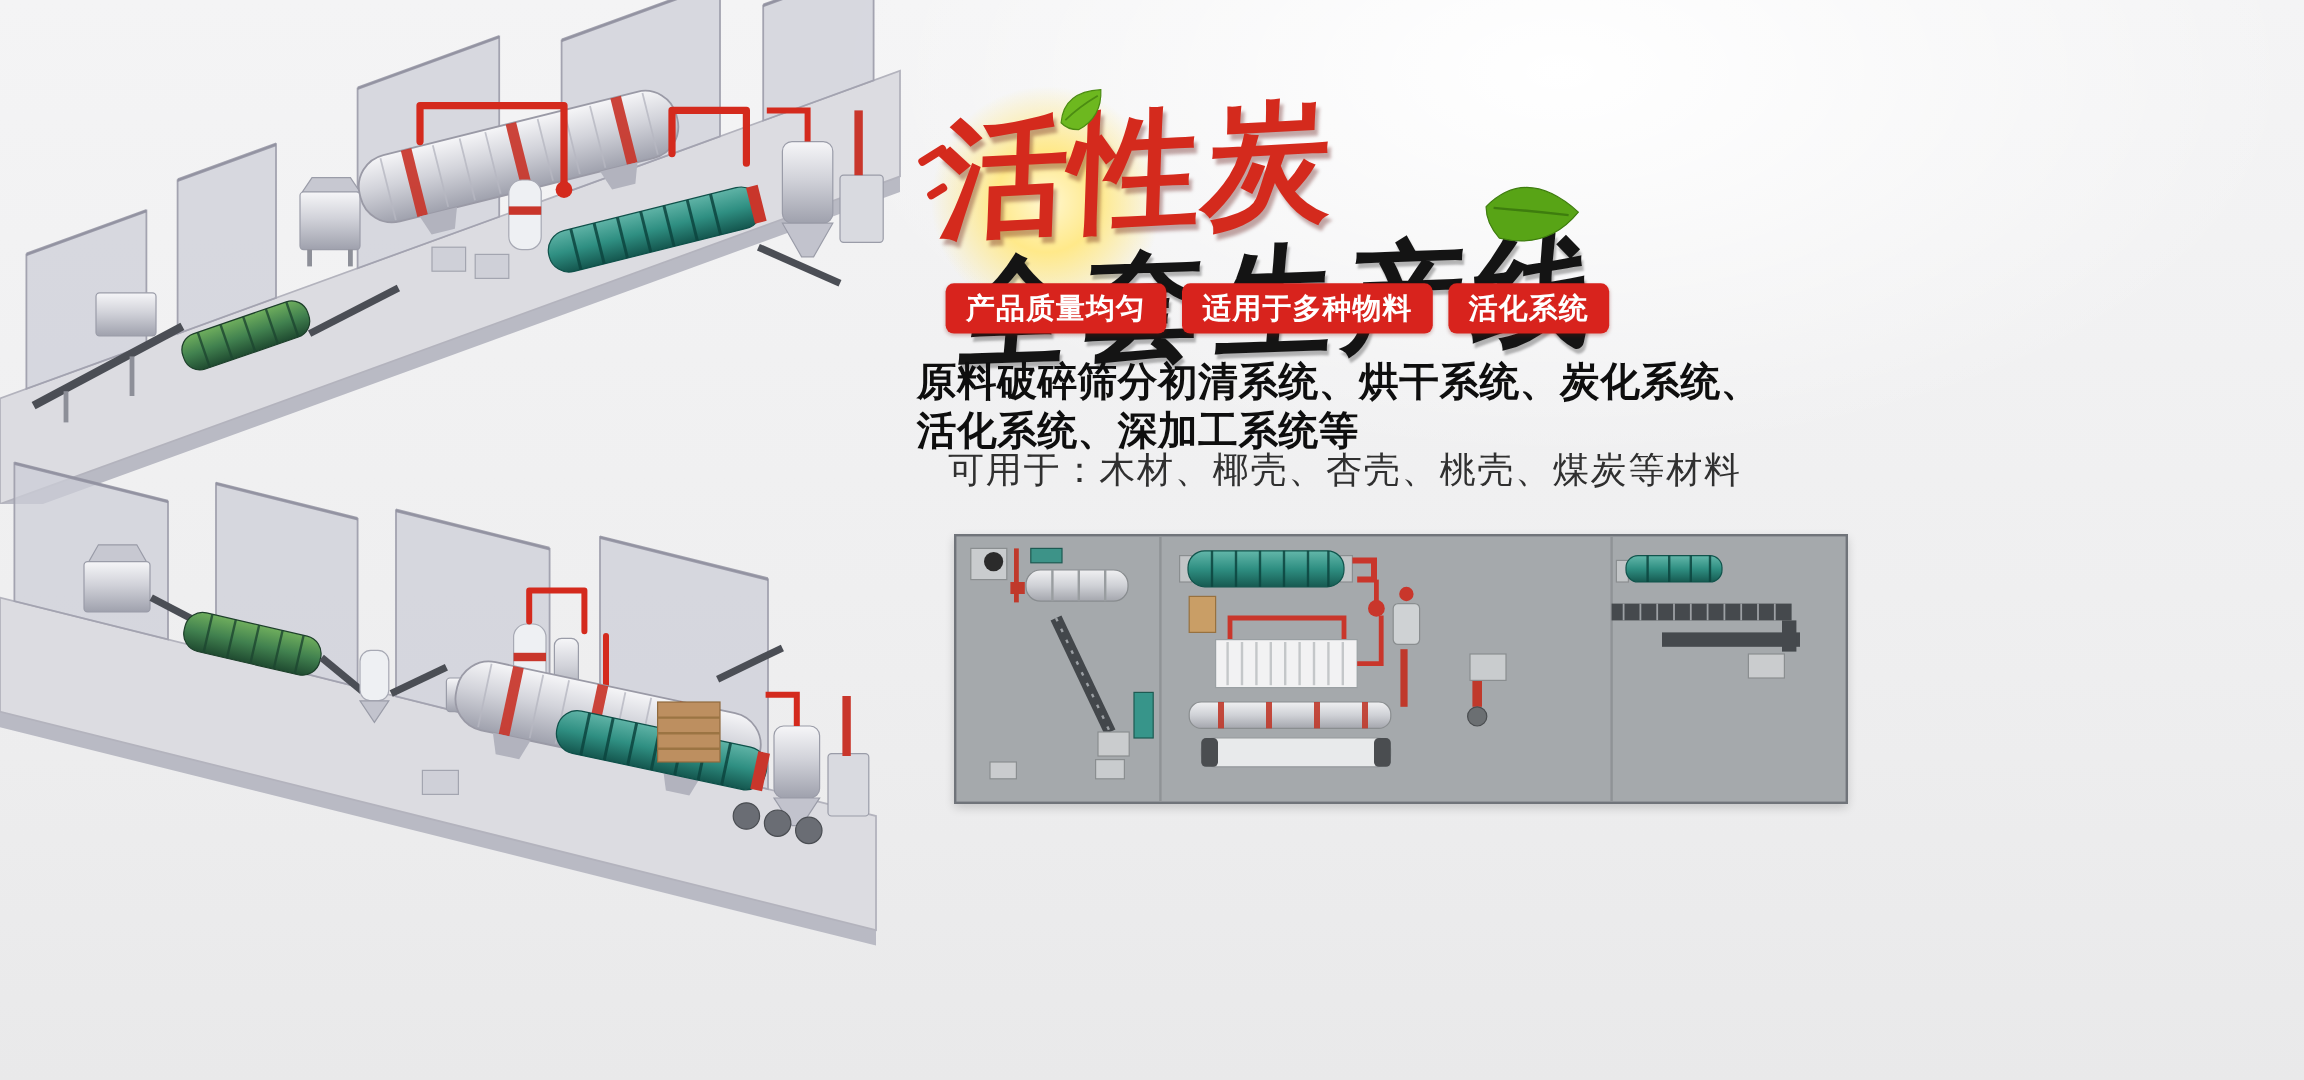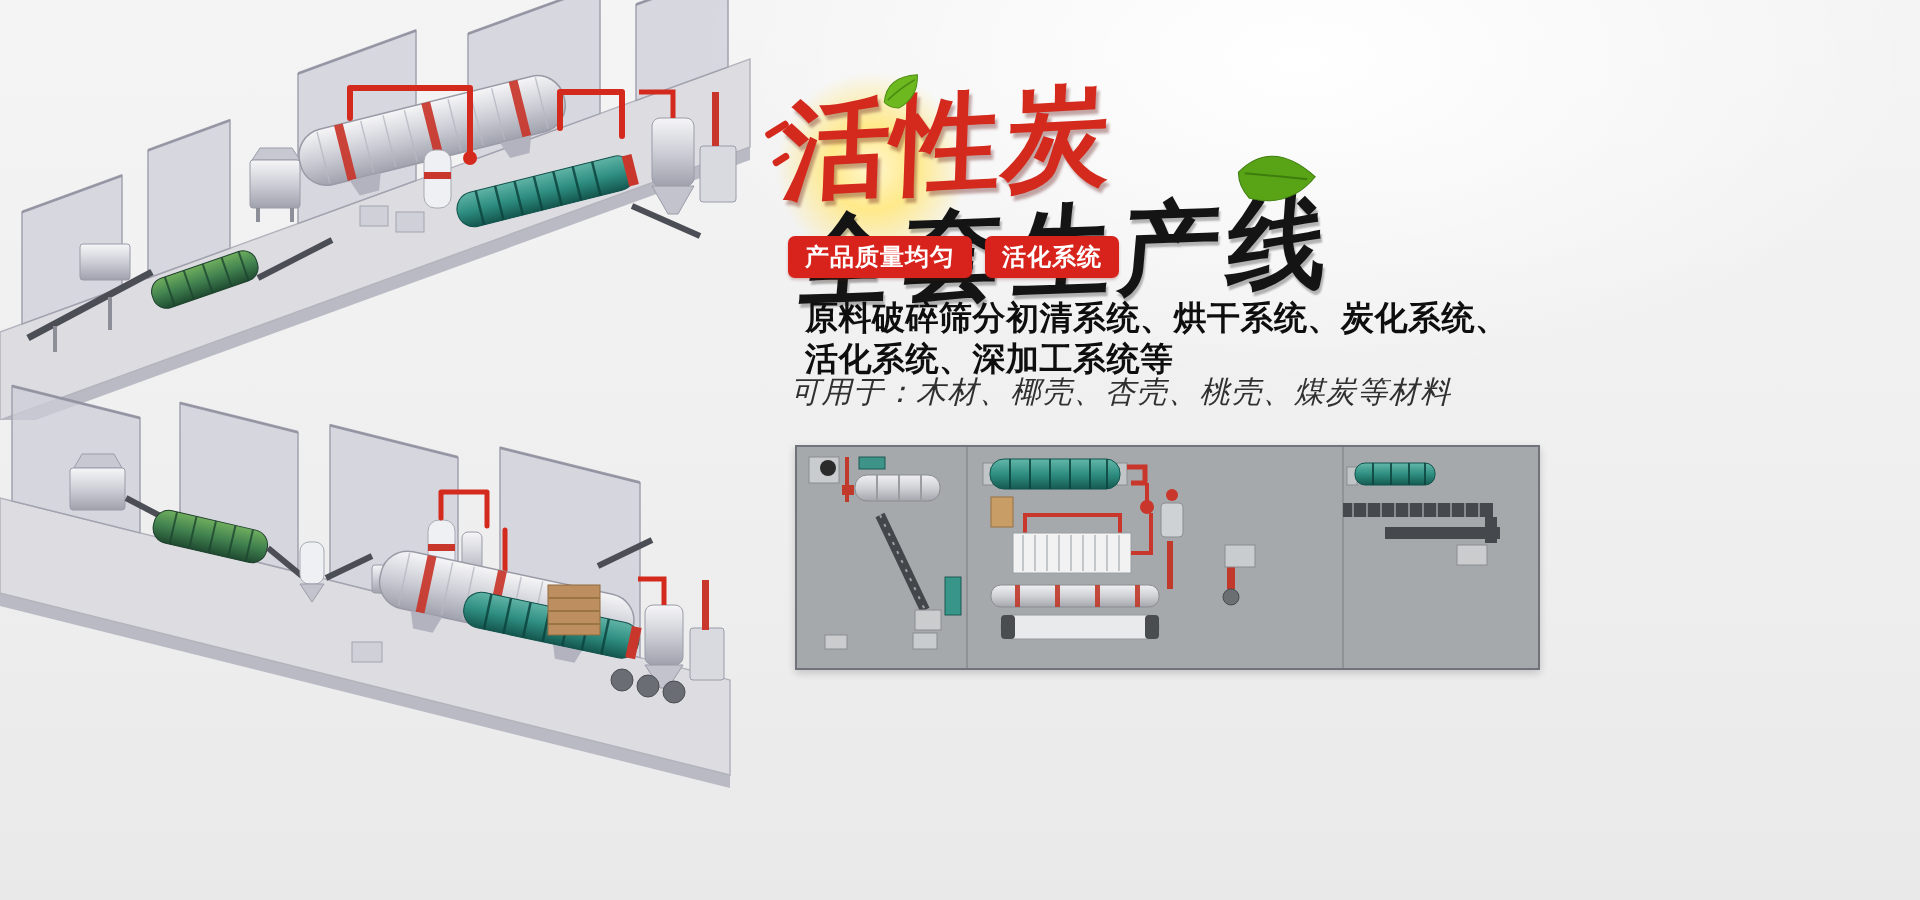--- a/index.html
+++ b/index.html
@@ -40,22 +40,22 @@
 
   
   .badges{position:absolute;left:788px;top:236px;display:flex;gap:13px;}
   .badge{
     background:#d8231d;color:#ffffff;font-size:24px;font-weight:bold;
     height:42px;line-height:42px;padding:0 17px;border-radius:7px;letter-spacing:1px;
     white-space:nowrap;box-shadow:0 2px 3px rgba(120,20,10,0.25);
   }
 
   
-  .desc{position:absolute;left:805px;top:297px;font-size:33px;font-weight:bold;color:#0e0e0e;line-height:41px;letter-spacing:0.5px;}
-  .apps{position:absolute;left:790px;top:372px;font-size:30px;color:#303030;letter-spacing:1.5px;font-style:italic;}
+  .desc{position:absolute;left:764px;top:297px;font-size:33px;font-weight:bold;color:#0e0e0e;line-height:41px;letter-spacing:0.5px;}
+  .apps{position:absolute;left:790px;top:372px;font-size:30px;color:#303030;letter-spacing:1.5px;}
 
   
   .panel{position:absolute;left:795px;top:445px;box-shadow:0 3px 8px rgba(0,0,0,0.18);}
 </style>
 </head>
 <body>
 
 <div class="banner">
 
   <svg class="render render-top" width="780" height="420" viewBox="0 0 780 420">
@@ -316,20 +316,21 @@
       <path d="M6,19 Q20,12 38,8" stroke="#4c8c12" fill="none" stroke-width="1.5"></path>
     </svg>
     <svg class="leaf leaf-2" width="80" height="60" viewBox="0 0 80 60">
       <path d="M4,38 Q18,-8 74,6 Q66,46 26,56 Q10,50 4,38 Z" fill="#58a416" stroke="#3e7d0e"></path>
       <path d="M10,36 Q38,24 68,12" stroke="#3e7d0e" fill="none" stroke-width="2"></path>
     </svg>
   </div>
 
   <div class="badges">
     <div class="badge">产品质量均匀</div>
+    <div class="badge">适用于多种物料</div>
     <div class="badge">活化系统</div>
   </div>
 
   <div class="desc">
     <div>原料破碎筛分初清系统、烘干系统、炭化系统、</div>
     <div>活化系统、深加工系统等</div>
   </div>
   <div class="apps">可用于：木材、椰壳、杏壳、桃壳、煤炭等材料</div>
 
   <svg class="panel" width="745" height="225" viewBox="0 0 745 225">

